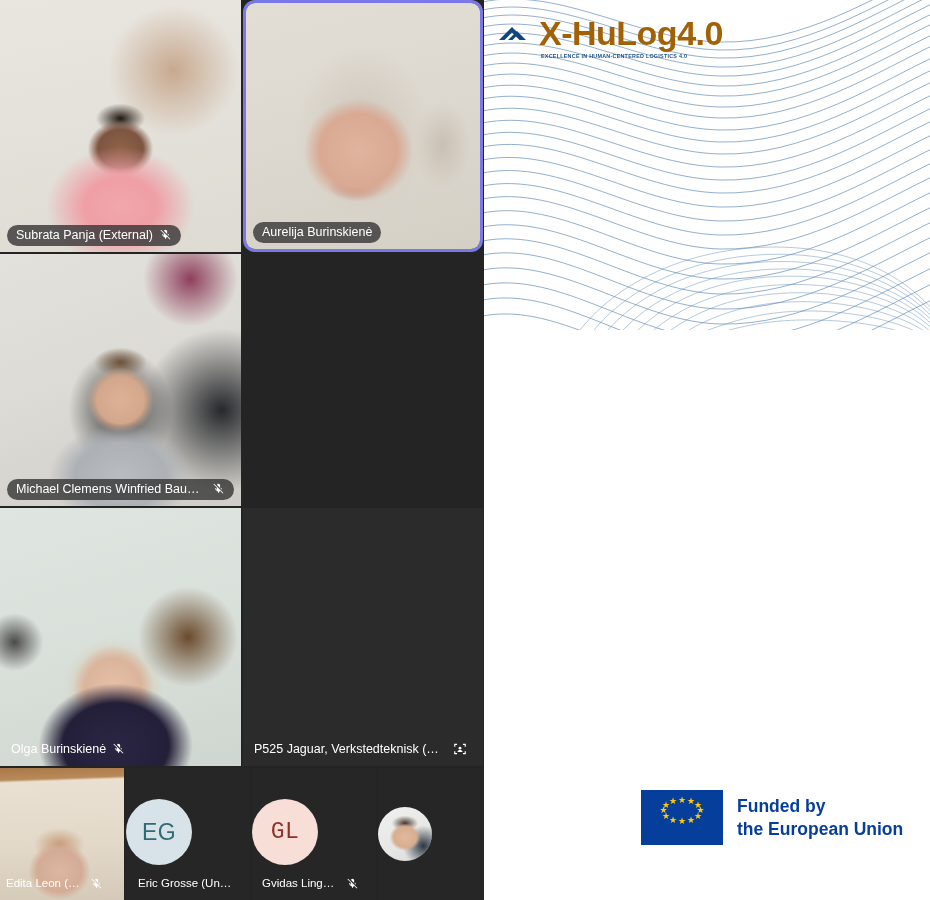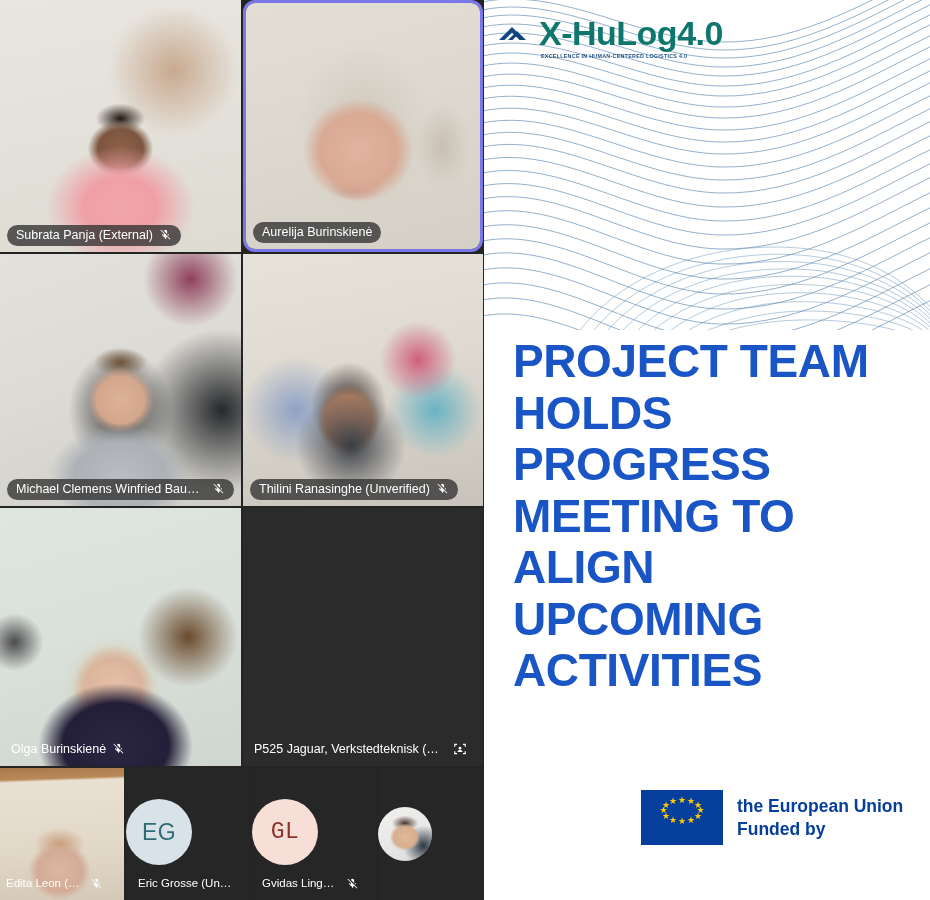--- a/index.html
+++ b/index.html
@@ -93,21 +93,21 @@
   .brand-logo {
     position: absolute;
     left: 14px; top: 16px;
     display: flex; align-items: flex-start; gap: 3px;
     z-index: 5;
   }
   .brand-mark { margin-top: 5px; }
   .brand-text-wrap { display: flex; flex-direction: column; }
   .brand-title {
     font-size: 34px; font-weight: bold;
-    color: #0f766e;
+    color: #a16207;
     letter-spacing: -0.5px;
     line-height: 1;
     white-space: nowrap;
   }
   .brand-tagline {
     font-size: 5.4px;
     font-weight: bold;
     color: #10457f;
     letter-spacing: 0.25px;
     margin-top: 3px;
@@ -210,41 +210,20 @@
         <span class="nm">Michael Clemens Winfried Bauer (...</span>
         <svg class="mic-off-icon" viewBox="0 0 24 24" aria-hidden="true">
           <path fill="#ffffff" d="M12 3a3 3 0 0 1 3 3v5.2L9 5.2V6a3 3 0 0 1 3-3zM9 9.6l6 6A3 3 0 0 1 9 14V9.6z"></path>
           <path fill="#ffffff" d="M6 11h1.6a4.4 4.4 0 0 0 6.1 4.1l1.2 1.2A6 6 0 0 1 13 16.9V20h-2v-3.1A6 6 0 0 1 6 11z"></path>
           <path fill="#ffffff" d="M16.4 11H18a6 6 0 0 1-.9 3.1l-1.2-1.2c.3-.6.5-1.2.5-1.9z"></path>
           <path fill="#ffffff" d="M3.8 3.1 21 20.3l-1.1 1.1L2.7 4.2z"></path>
         </svg>
       </div>
     </div>
 
-    <div class="tile" style="left:243px; top:254px; width:240px; height:252px;">
-      <div class="feed" style="
-        background-image:
-          radial-gradient(ellipse 32% 30% at 45% 76%, #3b3f46 0%, rgba(59,63,70,0) 72%),
-          radial-gradient(ellipse 16% 17% at 44% 66%, #b98a6d 0%, #ad7d61 58%, rgba(173,125,97,0) 82%),
-          radial-gradient(ellipse 22% 24% at 44% 60%, #2d2220 0%, rgba(45,34,32,0) 72%),
-          radial-gradient(circle at 73% 42%, #cf5f7a 0%, rgba(207,95,122,0) 17%),
-          radial-gradient(circle at 80% 62%, #69b3c4 0%, rgba(105,179,196,0) 19%),
-          radial-gradient(circle at 22% 62%, #8fa2c4 0%, rgba(143,162,196,0) 22%),
-          linear-gradient(170deg, #e6e2da 0%, #dfdad1 46%, #c8c3ba 100%);
-      "></div>
-      <div class="namebar">
-        <span class="nm">Thilini Ranasinghe (Unverified)</span>
-        <svg class="mic-off-icon" viewBox="0 0 24 24" aria-hidden="true">
-          <path fill="#ffffff" d="M12 3a3 3 0 0 1 3 3v5.2L9 5.2V6a3 3 0 0 1 3-3zM9 9.6l6 6A3 3 0 0 1 9 14V9.6z"></path>
-          <path fill="#ffffff" d="M6 11h1.6a4.4 4.4 0 0 0 6.1 4.1l1.2 1.2A6 6 0 0 1 13 16.9V20h-2v-3.1A6 6 0 0 1 6 11z"></path>
-          <path fill="#ffffff" d="M16.4 11H18a6 6 0 0 1-.9 3.1l-1.2-1.2c.3-.6.5-1.2.5-1.9z"></path>
-          <path fill="#ffffff" d="M3.8 3.1 21 20.3l-1.1 1.1L2.7 4.2z"></path>
-        </svg>
-      </div>
-    </div>
 
     <div class="tile" style="left:0px; top:508px; width:241px; height:258px;">
       <div class="feed" style="
         background-image:
           radial-gradient(ellipse 40% 30% at 48% 92%, #2a2541 0%, #241f39 55%, rgba(36,31,57,0) 80%),
           radial-gradient(ellipse 20% 20% at 47% 70%, #e6c0a8 0%, #dbb49c 58%, rgba(219,180,156,0) 84%),
           radial-gradient(ellipse 28% 27% at 47% 70%, #d7bc93 0%, rgba(215,188,147,0) 74%),
           radial-gradient(circle at 78% 50%, #6a4a2c 0%, rgba(106,74,44,0) 22%),
           radial-gradient(circle at 6% 52%, #4a4a4a 0%, rgba(74,74,74,0) 11%),
           linear-gradient(165deg, #dfe5e0 0%, #d9e0da 52%, #cfd6d0 100%);
@@ -391,38 +370,37 @@
       <svg class="brand-mark" width="38" height="26" viewBox="0 0 38 26" aria-hidden="true">
         <path fill="#10457f" d="M1 19 L14 6 L27 19 L21.5 19 L14 11.5 L6.5 19 Z"></path>
         <path fill="#10457f" d="M10 19 L19 10 L28 19 L23.5 19 L19 14.5 L14.5 19 Z"></path>
       </svg>
       <div class="brand-text-wrap">
         <div class="brand-title">X-HuLog4.0</div>
         <div class="brand-tagline">EXCELLENCE IN HUMAN-CENTERED LOGISTICS 4.0</div>
       </div>
     </div>
 
-    <div class="headline">PROJECT TEAM HOLDS PROGRESS MEETING TO ALIGN UPCOMING ACTIVITIES</div>
 
   </div>
 
   <div class="eu-badge">
     <div class="eu-flag">
       <span class="eu-star" style="left:50%;  top:18%;">★</span>
       <span class="eu-star" style="left:61%;  top:20.2%;">★</span>
       <span class="eu-star" style="left:69.5%;top:26.5%;">★</span>
       <span class="eu-star" style="left:72.5%;top:37%;">★</span>
       <span class="eu-star" style="left:69.5%;top:47.5%;">★</span>
       <span class="eu-star" style="left:61%;  top:53.8%;">★</span>
       <span class="eu-star" style="left:50%;  top:56%;">★</span>
       <span class="eu-star" style="left:39%;  top:53.8%;">★</span>
       <span class="eu-star" style="left:30.5%;top:47.5%;">★</span>
       <span class="eu-star" style="left:27.5%;top:37%;">★</span>
       <span class="eu-star" style="left:30.5%;top:26.5%;">★</span>
       <span class="eu-star" style="left:39%;  top:20.2%;">★</span>
     </div>
     <div class="eu-text">
+      <div>Funded by</div>
       <div>the European Union</div>
-      <div>Funded by</div>
     </div>
   </div>
 
 </div>
 
 </body></html>

